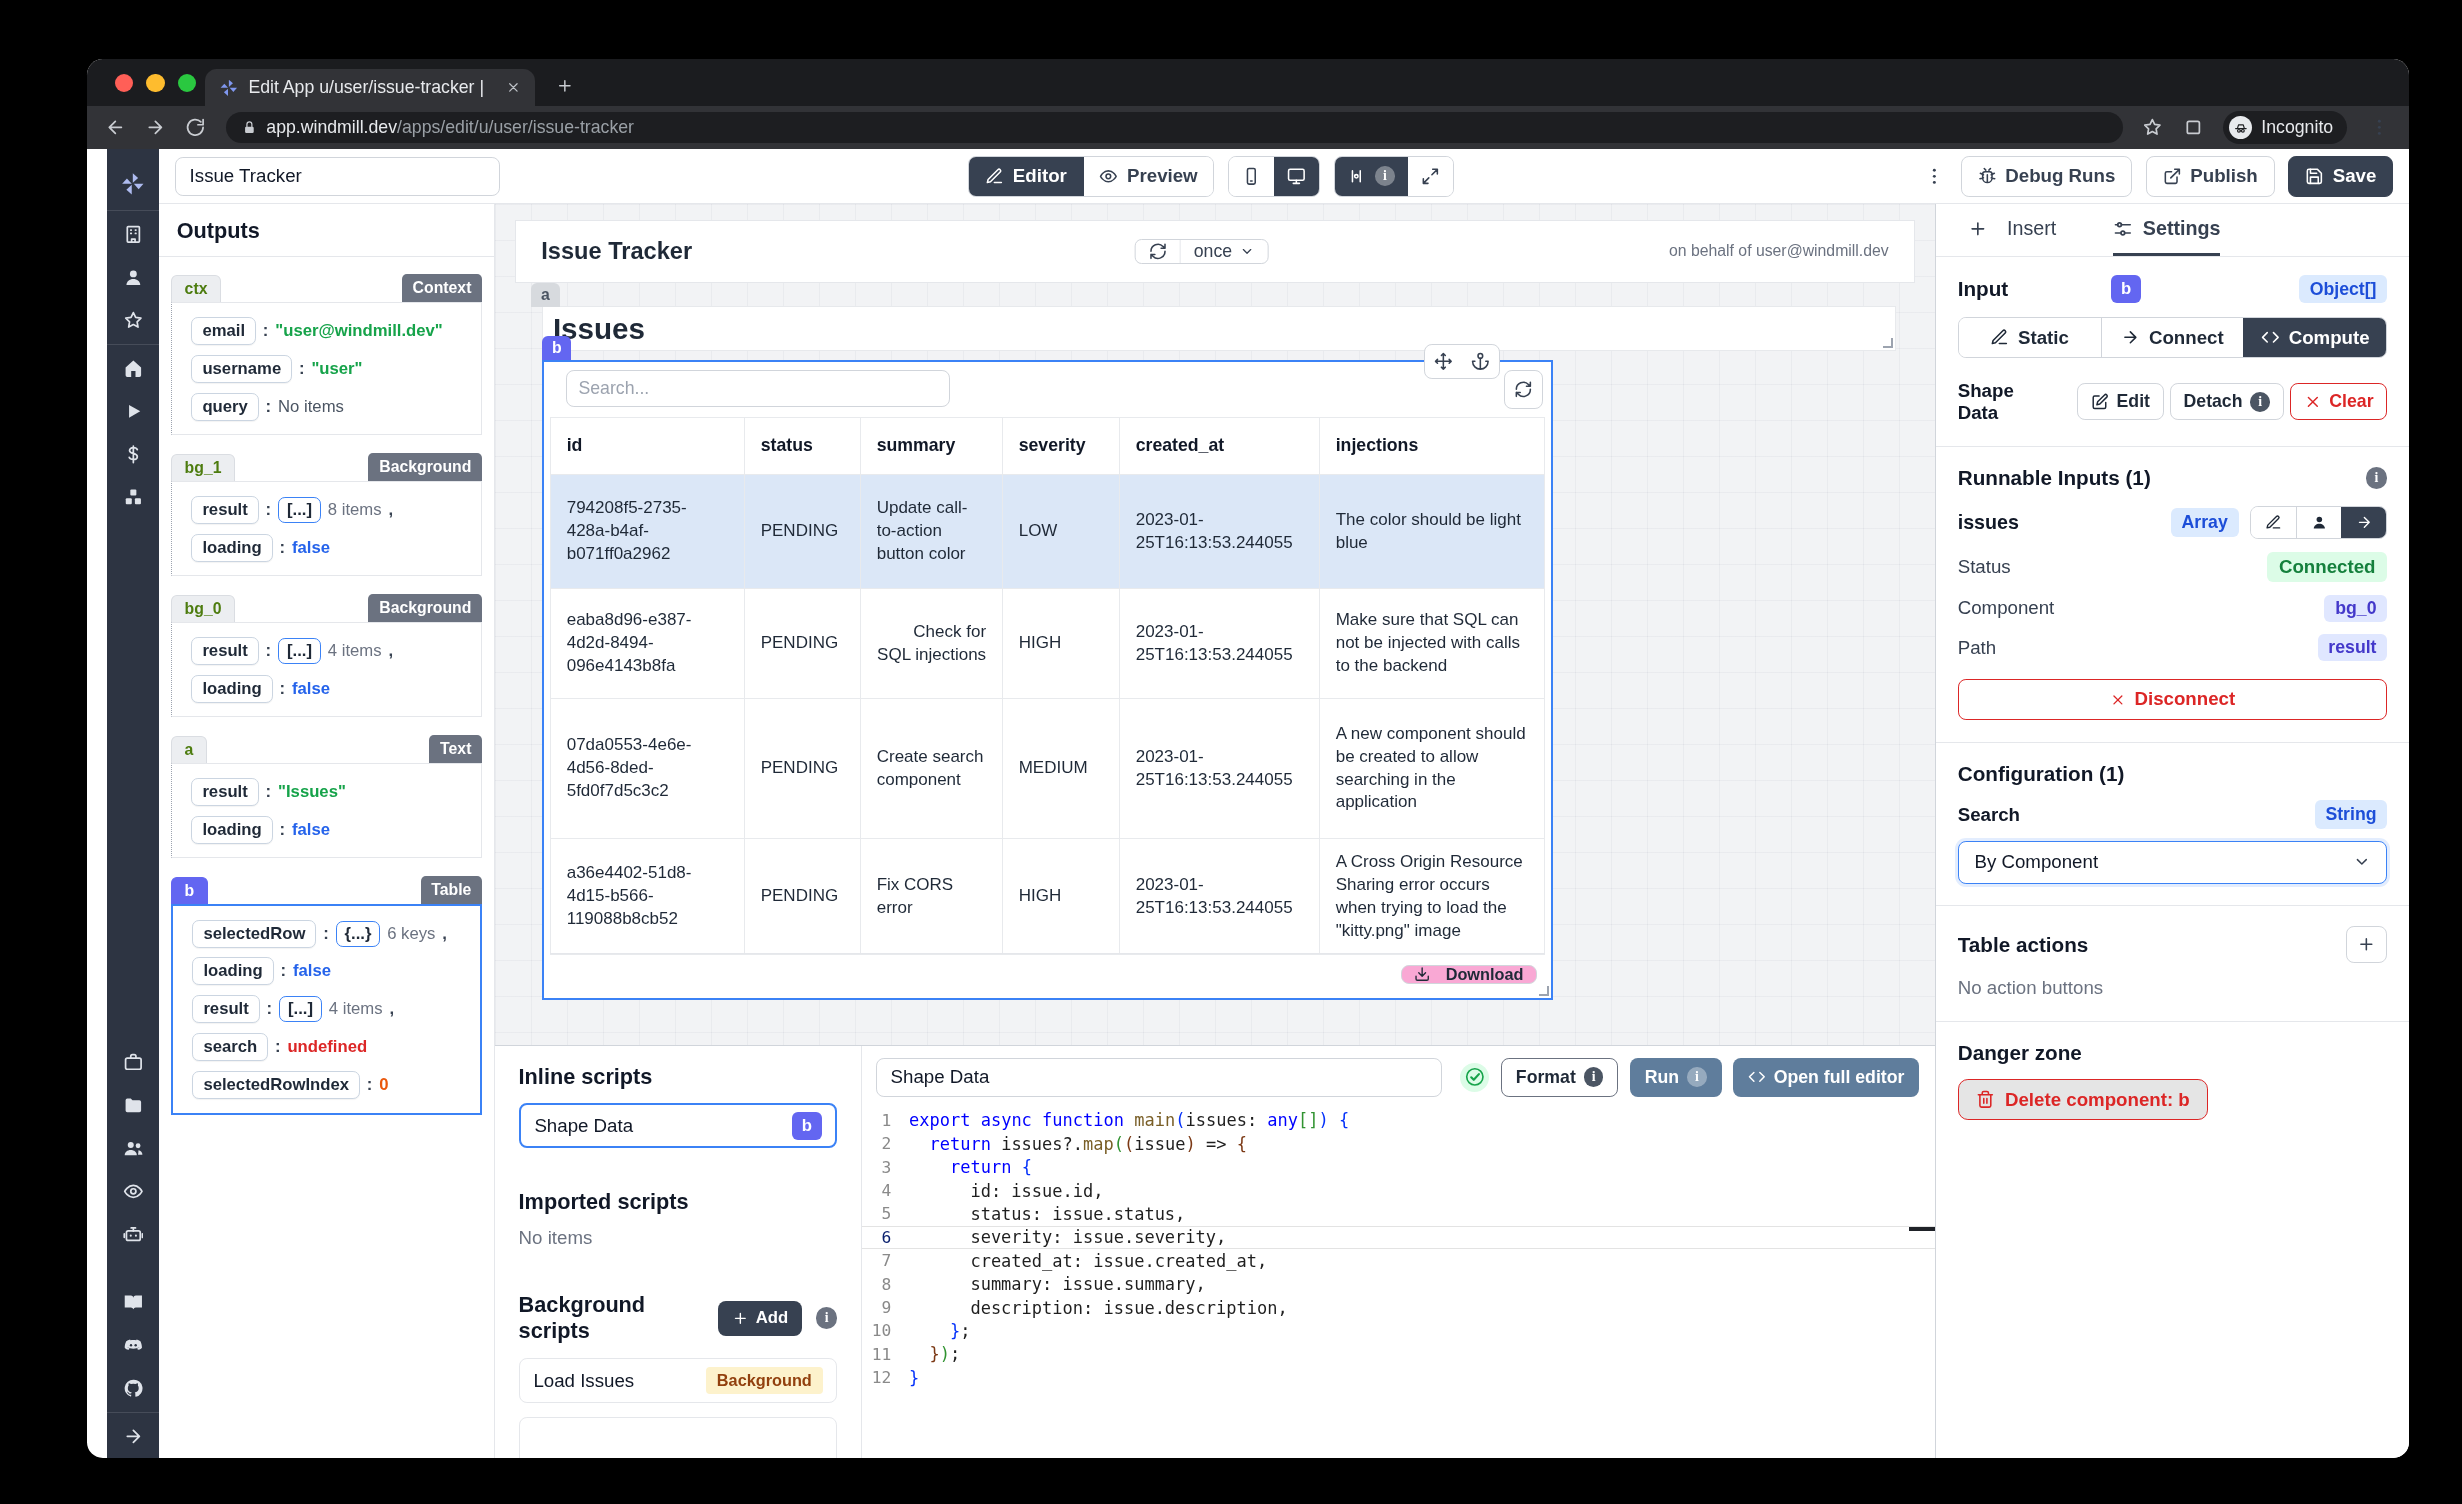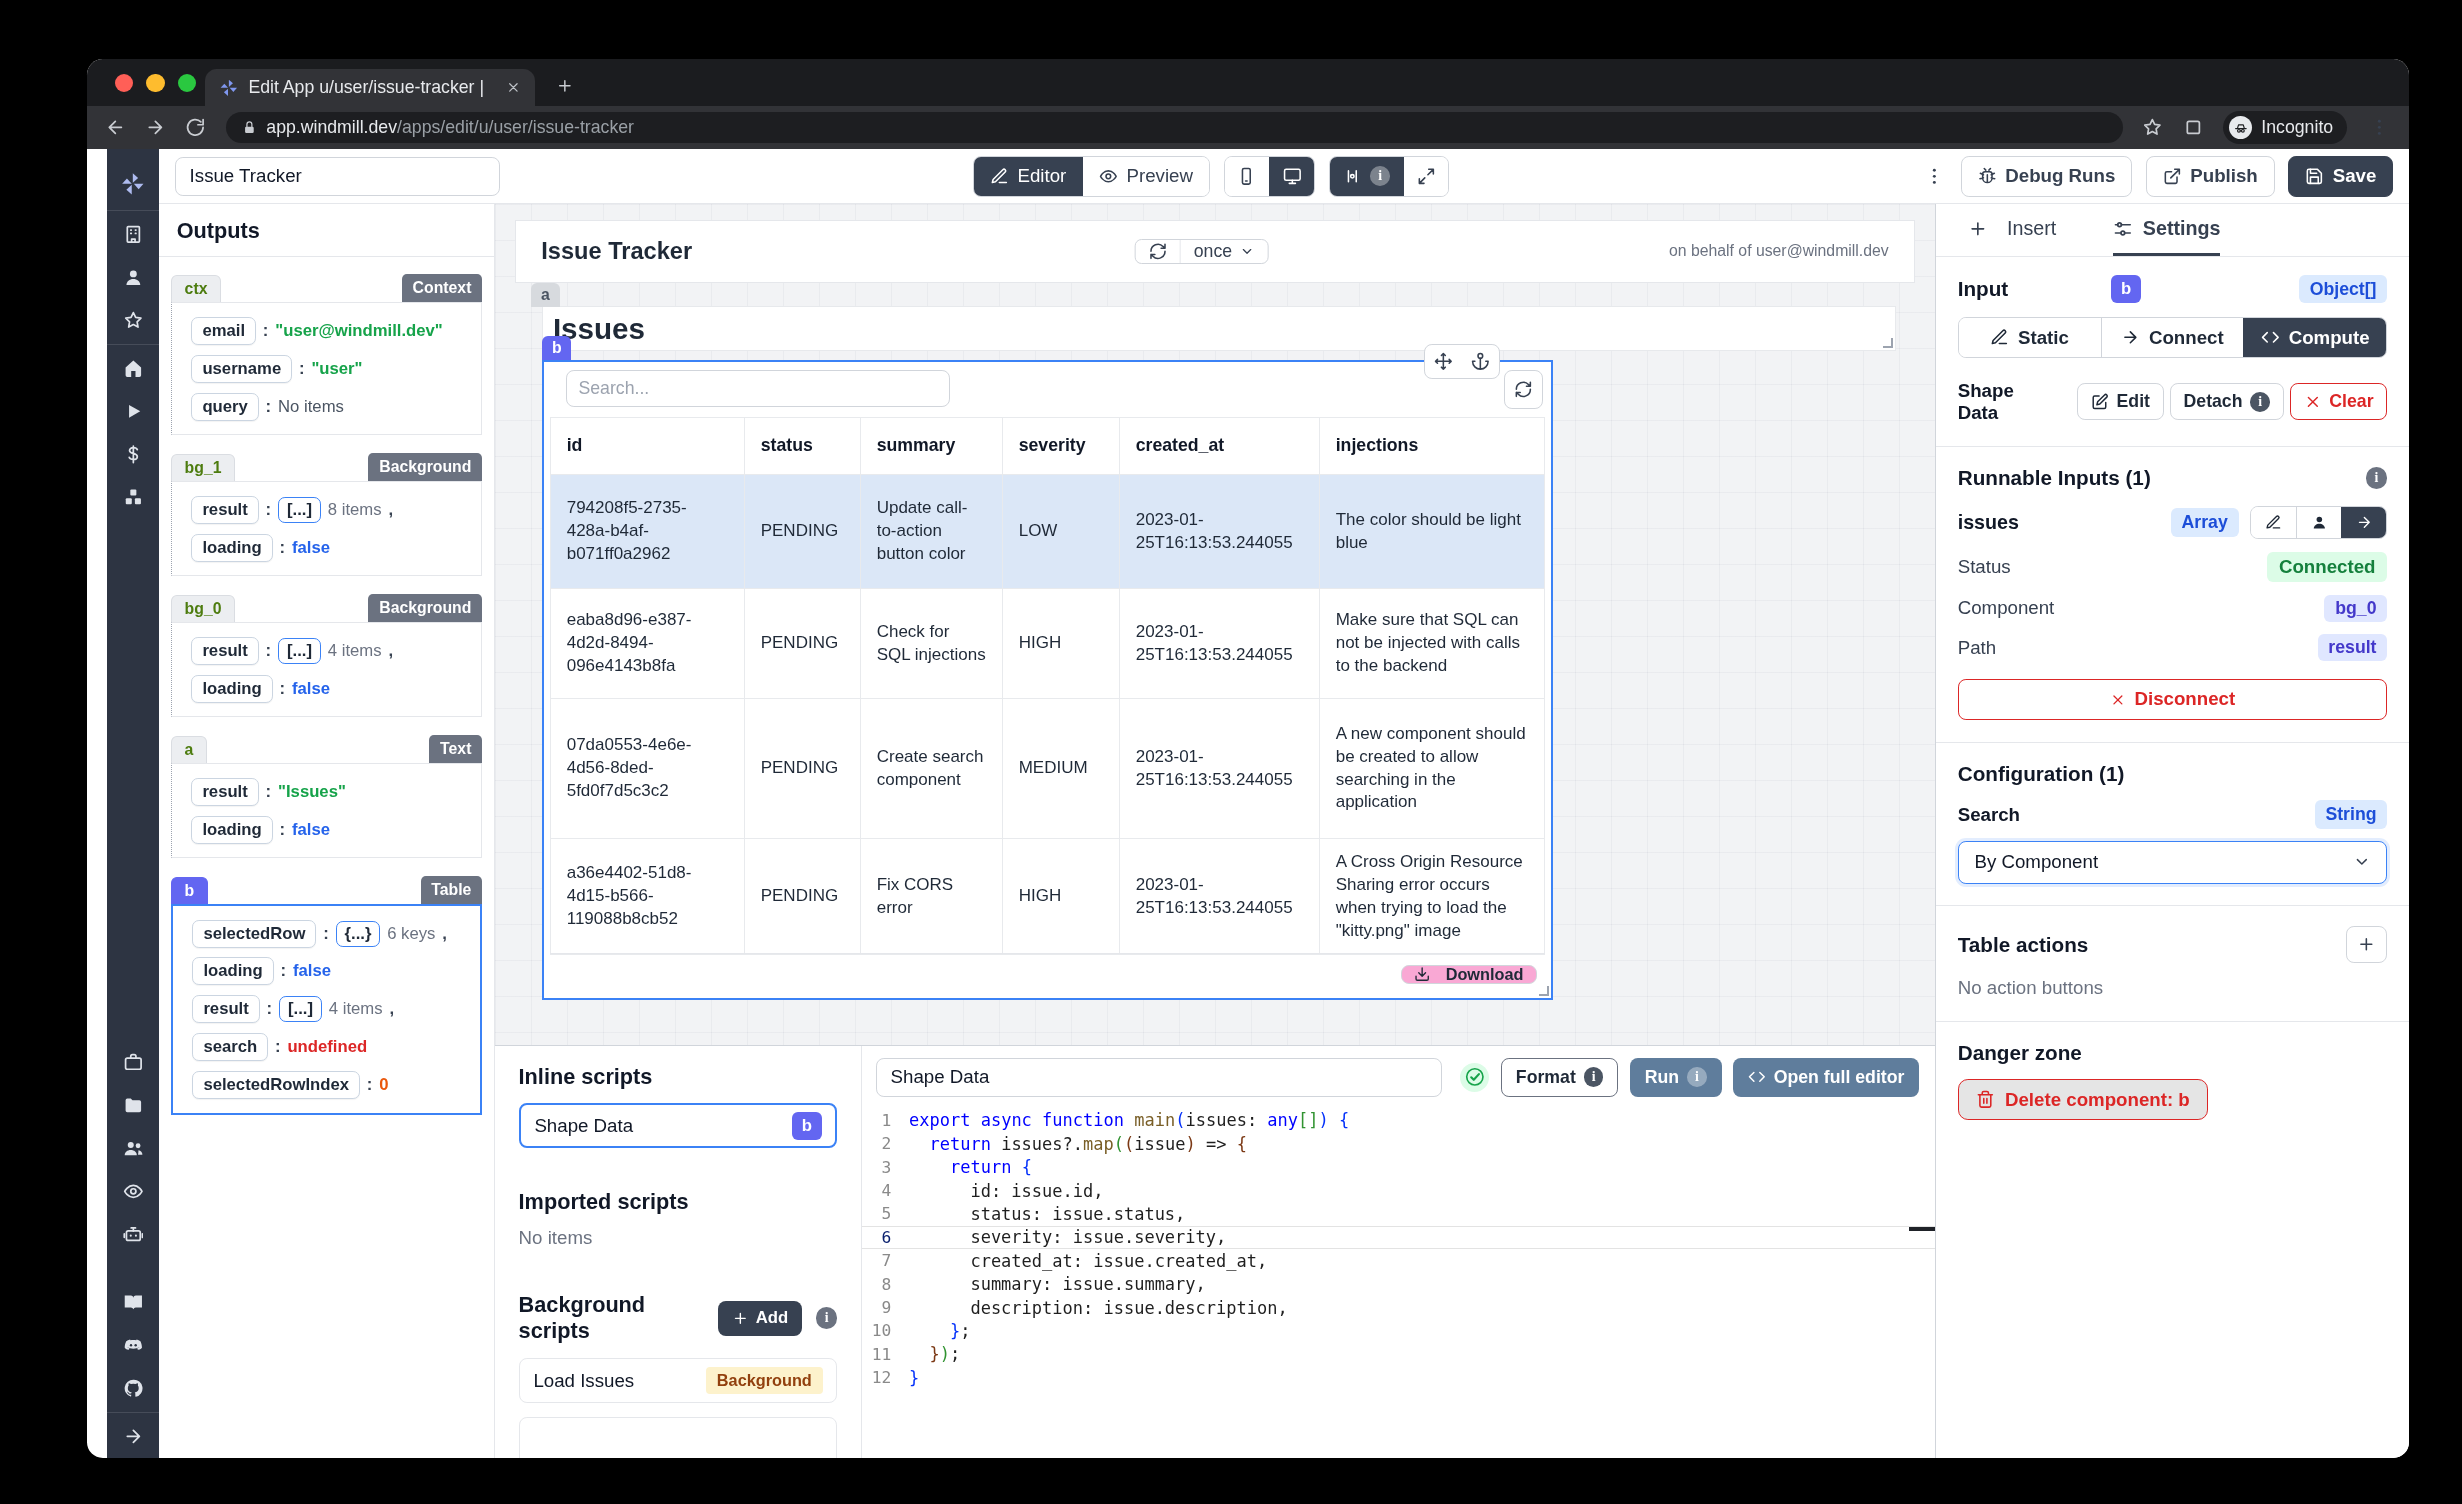--- a/index.html
+++ b/index.html
@@ -36,21 +36,21 @@
   .sbi { width:52px; height:43px; display:flex; align-items:center; justify-content:center; font-size:20.7px; }
   .sbi.logo { height:49px; font-size:25.6px; color:#aebbf0; }
   .sbdiv { width:52px; border-top:1px solid rgba(255,255,255,.12); margin:2px 0; }
   .sbspacer { flex:1; }
 
   .appmain { flex:1; display:flex; flex-direction:column; min-width:0; }
   .apptoolbar { height:55px; border-bottom:1px solid #e5e7eb; flex:none; display:flex; align-items:center; padding:0 15.8px; gap:13.8px; }
   .appname { width:325px; height:39px; border:1px solid #d1d5db; border-radius:7.9px; padding:0 13.8px; font-size:18.7px; color:#111827; font-family:inherit; }
   .flex1 { flex:1; }
   .seg { display:flex; border:1px solid #d1d5db; border-radius:7.9px; overflow:hidden; height:41px; background:#fff; }
-  .seg .cell { display:flex; align-items:center; gap:8.9px; padding:0 15.8px; font-size:18.7px; font-weight:400; color:#374151; background:#fff; border:none; font-family:inherit; }
+  .seg .cell { display:flex; align-items:center; gap:8.9px; padding:0 15.8px; font-size:18.7px; font-weight:700; color:#374151; background:#fff; border:none; font-family:inherit; }
   .seg .cell.icon-only { padding:0 12.8px; }
   .seg .cell.active { background:#374151; color:#fff; }
   .seg .cell + .cell { border-left:1px solid #d1d5db; }
   .seg .cell.active + .cell, .seg .cell.active { border-left-color:#374151; }
   .btn { height:41px; border:1px solid #d1d5db; border-radius:7.9px; background:#fff; font-size:18.7px; font-weight:600; color:#374151;
     display:inline-flex; align-items:center; gap:8.9px; padding:0 15.8px; font-family:inherit; }
   .btn.dark { background:#374151; color:#fff; border-color:#374151; }
   .dotsv { font-size:20.7px; color:#374151; display:flex; padding:0 2px; }
   .ic svg, .navic svg, .sbi svg, .dotsv svg, .lock svg { width:1em; height:1em; display:block; }
 
@@ -686,21 +686,21 @@
                     <div class="tc c0" style="min-height: 114px;">794208f5-2735-428a-b4af-b071ff0a2962</div>
                     <div class="tc c1" style="min-height: 114px;">PENDING</div>
                     <div class="tc c2" style="min-height: 114px;">Update call-to-action button color</div>
                     <div class="tc c3" style="min-height: 114px;">LOW</div>
                     <div class="tc c4" style="min-height: 114px;">2023-01-25T16:13:53.244055</div>
                     <div class="tc c5" style="min-height: 114px;">The color should be light blue</div>
                   </div>
                   <div class="cols trow">
                     <div class="tc c0" style="min-height: 110px;">eaba8d96-e387-4d2d-8494-096e4143b8fa</div>
                     <div class="tc c1" style="min-height: 110px;">PENDING</div>
-                    <div class="tc c2" style="min-height: 110px;">Check for SQL injections</div>
+                    <div class="tc c2" style="min-height: 110px; text-align: right;">Check for SQL injections</div>
                     <div class="tc c3" style="min-height: 110px;">HIGH</div>
                     <div class="tc c4" style="min-height: 110px;">2023-01-25T16:13:53.244055</div>
                     <div class="tc c5" style="min-height: 110px;">Make sure that SQL can not be injected with calls to the backend</div>
                   </div>
                   <div class="cols trow">
                     <div class="tc c0" style="min-height: 140px;">07da0553-4e6e-4d56-8ded-5fd0f7d5c3c2</div>
                     <div class="tc c1" style="min-height: 140px;">PENDING</div>
                     <div class="tc c2" style="min-height: 140px;">Create search component</div>
                     <div class="tc c3" style="min-height: 140px;">MEDIUM</div>
                     <div class="tc c4" style="min-height: 140px;">2023-01-25T16:13:53.244055</div>

